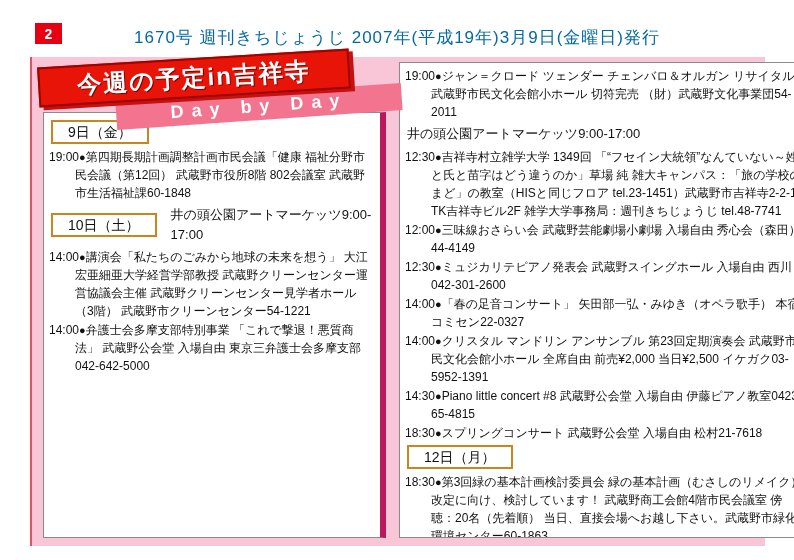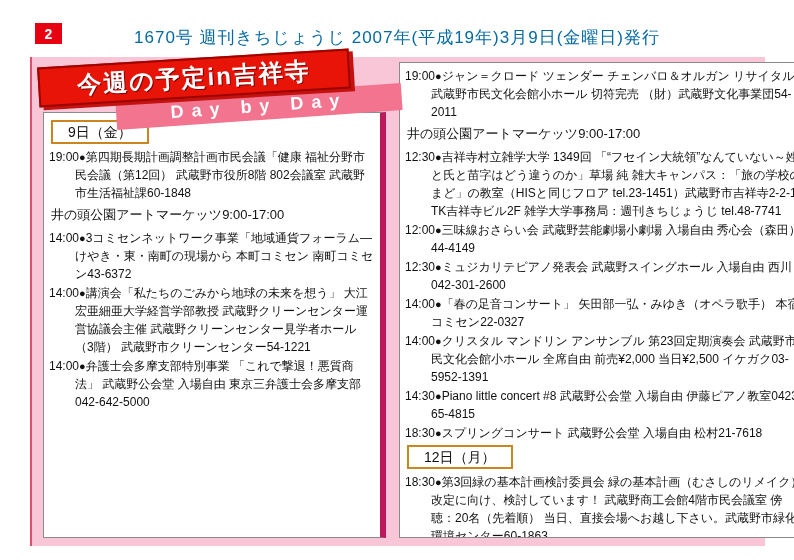--- a/index.html
+++ b/index.html
@@ -68,24 +68,24 @@
   <div class="panel panel-left">
 
     <div class="day-row">
       <span class="day-box">9日（金）</span>
       <span class="day-note"></span>
     </div>
 
     <div class="item"><span class="time">19:00</span><span class="bullet">●</span><span class="txt">第四期長期計画調整計画市民会議「健康 福祉分野市民会議（第12回） 武蔵野市役所8階 802会議室 武蔵野市生活福祉課60-1848</span></div>
 
     <div class="day-row">
+      <span class="day-box">10日（土）</span>
       <span class="day-note">井の頭公園アートマーケッツ9:00-17:00</span>
     </div>
 
-    <div class="item"><span class="time">14:00</span><span class="bullet">●</span><span class="txt">3コミセンネットワーク事業「地域通貨フォーラム—けやき・東・南町の現場から 本町コミセン 南町コミセン43-6372</span></div>
     <div class="item"><span class="time">14:00</span><span class="bullet">●</span><span class="txt">講演会「私たちのごみから地球の未来を想う」 大江宏亜細亜大学経営学部教授 武蔵野クリーンセンター運営協議会主催 武蔵野クリーンセンター見学者ホール（3階） 武蔵野市クリーンセンター54-1221</span></div>
     <div class="item"><span class="time">14:00</span><span class="bullet">●</span><span class="txt">弁護士会多摩支部特別事業 「これで撃退！悪質商法」 武蔵野公会堂 入場自由 東京三弁護士会多摩支部042-642-5000</span></div>
 
   </div>
 
   <div class="panel panel-right">
 
     <div class="item"><span class="time">19:00</span><span class="bullet">●</span><span class="txt">ジャン＝クロード ツェンダー チェンバロ＆オルガン リサイタル 武蔵野市民文化会館小ホール 切符完売 （財）武蔵野文化事業団54-2011</span></div>
 
     <div class="day-row">

